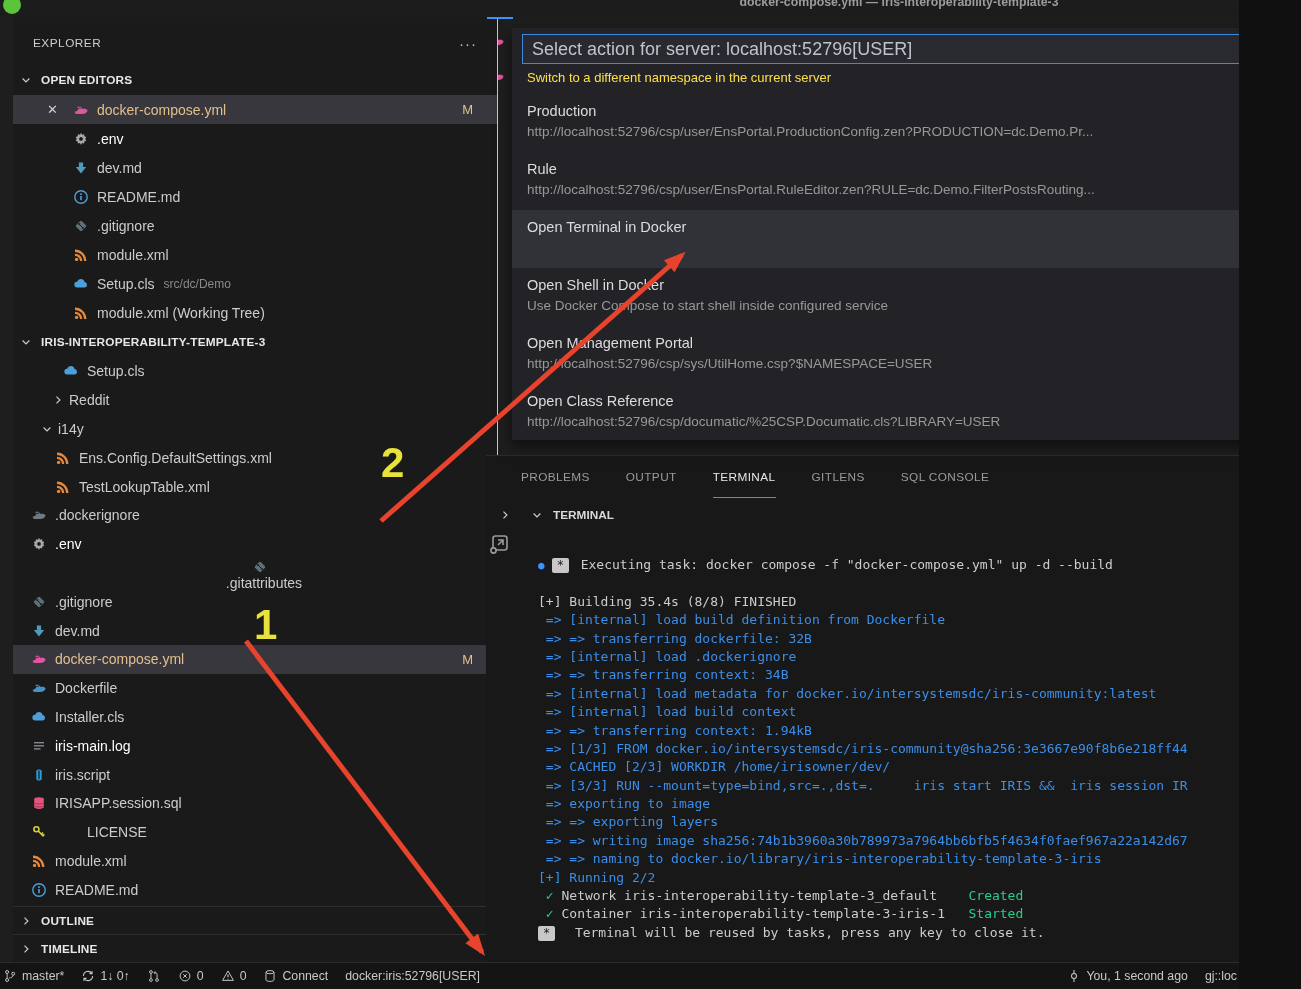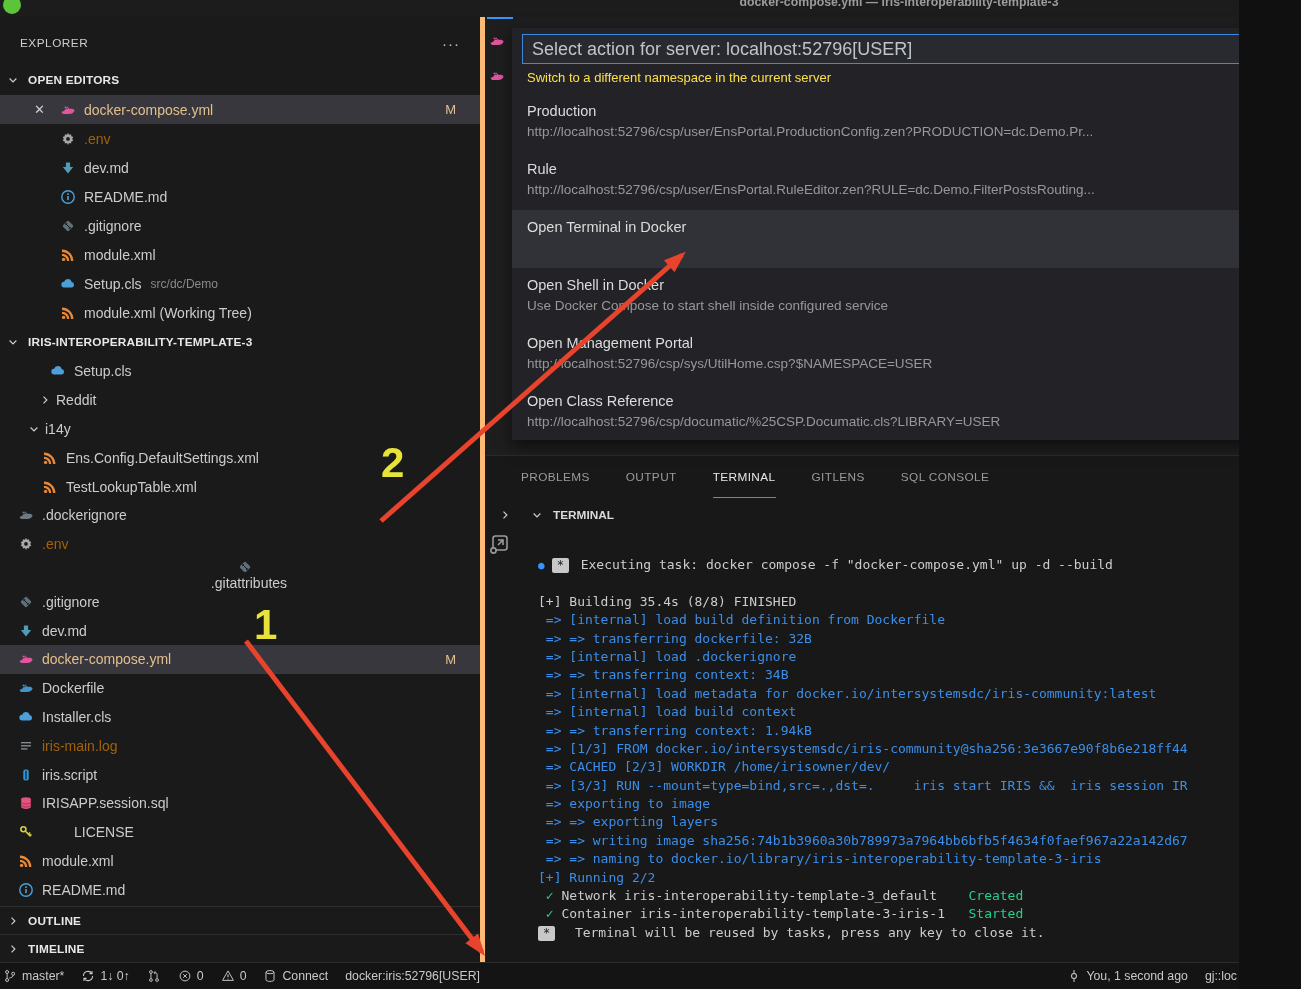--- a/index.html
+++ b/index.html
@@ -4,22 +4,22 @@
 <style>
   html,body{margin:0;padding:0;background:#101010}
   #stage{position:relative;width:1239px;height:989px;background:#1e1e1e;overflow:hidden;
          font-family:"Liberation Sans",sans-serif;color:#cccccc;-webkit-font-smoothing:antialiased}
   
   .titlebar{position:absolute;left:0;top:0;width:100%;height:17px;background:#1c1c1c;z-index:5}
   .traffic{position:absolute;left:3px;top:-4px;width:18px;height:18px;border-radius:50%;background:#5cc43a}
   .win-title{position:absolute;left:499px;width:800px;top:-5px;text-align:center;font-size:12.3px;
              font-weight:700;color:#9c9c9c;white-space:nowrap}
   
-  .sidebar{position:absolute;left:0;top:17px;width:485px;height:945px;background:#1a1a1a;
-           border-right:5px solid #fdba74;box-sizing:border-box;z-index:4}
+  .sidebar{position:absolute;left:13px;top:17px;width:485px;height:945px;background:#1a1a1a;
+           border-right:1px solid #fdba74;box-sizing:border-box;z-index:4}
   .expl-head{position:absolute;left:0;top:12px;width:100%;height:28px;display:flex;align-items:center;
              padding:0 20px;box-sizing:border-box;font-size:11.8px;letter-spacing:.5px;color:#cfcfcf}
   .expl-head .more{margin-left:auto;color:#c5c5c5;font-size:15px;letter-spacing:1px;cursor:pointer}
   .sec-head{display:flex;align-items:center;gap:4px;padding-left:6px;font-weight:700;font-size:11.8px;
             color:#e8e8e8;letter-spacing:.2px;height:28px;box-sizing:border-box}
   .sec-abs{position:absolute;left:0;width:100%}
   .oe-head{top:49px}
   .proj-head{top:311px}
   .oe-list{position:absolute;left:0;top:78px;width:100%}
   .proj-list{position:absolute;left:0;top:340px;width:100%}
@@ -28,21 +28,21 @@
   .proj-list .row{height:28.8px}
   .row.sel{background:#37373d}
   .row .close{width:26px;margin-left:34px;font-size:13px;color:#cfcfcf;flex:none}
   .ficon{width:16px;height:16px;display:inline-flex;align-items:center;justify-content:center;
          margin-right:8px;flex:none}
   .ficon svg{width:16px;height:16px;display:block}
   .chev{width:14px;height:14px;display:inline-flex;align-items:center;justify-content:center;
         margin-right:4px;flex:none;color:#cccccc}
   .chev svg{width:12px;height:12px}
   .fname.mod{color:#e2c08d}
-  .fname.dim{color:#a16207}
+  .fname.dim{color:#ffffff}
   .suffix{color:#8a8a8a;font-size:12px;margin-left:9px}
   .badge-m{position:absolute;right:24px;color:#e2c08d;font-size:13px}
   .bottom-sec{position:absolute;left:0;width:100%;border-top:1px solid #2e2e2e}
   .outline-sec{top:889px}
   .timeline-sec{top:917px}
   
   .tab-accent{position:absolute;left:487px;top:17px;width:26px;height:2px;background:#3794ff;z-index:4}
   .ghost-icon{position:absolute;left:489px;width:16px;height:16px;z-index:3}
   .ghost-icon svg{width:16px;height:16px}
   

